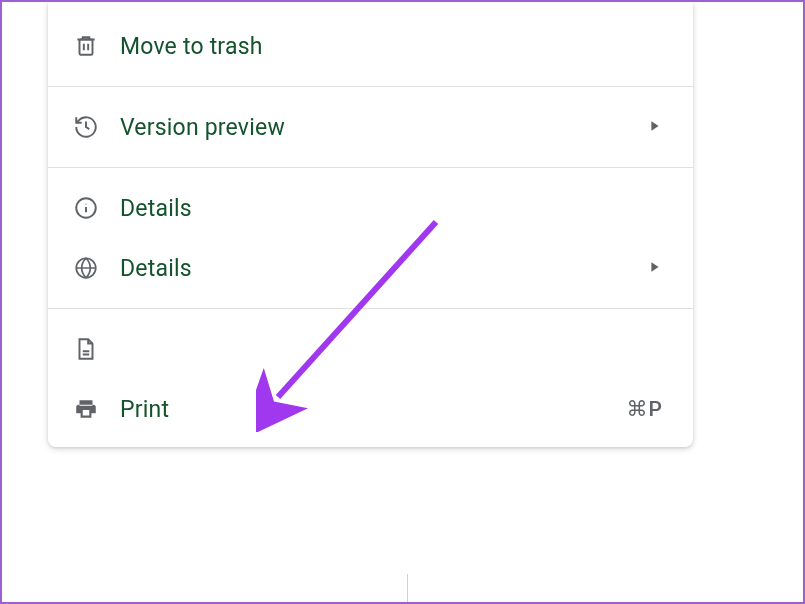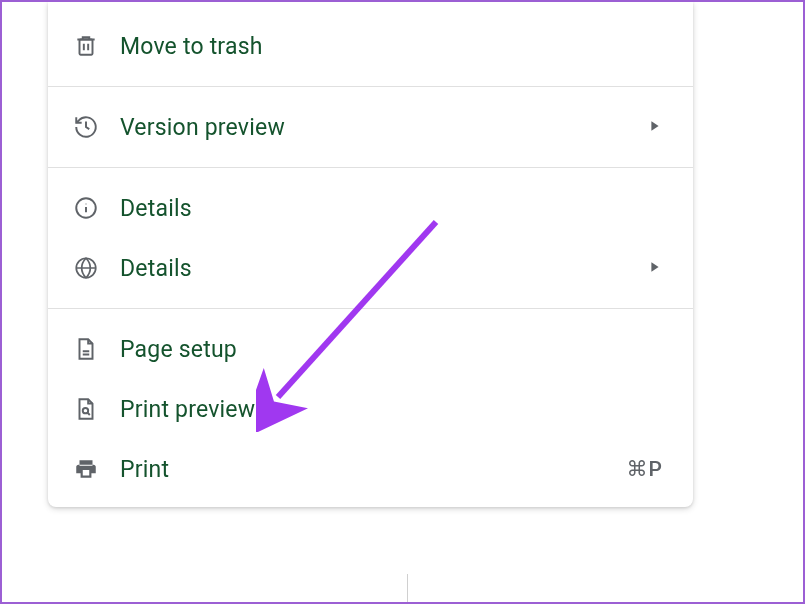--- a/index.html
+++ b/index.html
@@ -151,34 +151,22 @@
 
   <div class="divider"></div>
 
   <div class="menu-item">
     <span class="icon-wrap">
       <svg viewBox="0 0 24 24" fill="none" stroke="currentColor" stroke-width="1.8">
         <path d="M6 3h8l4 4v14H6z"></path>
         <path d="M14 3v4h4M9 14h6M9 17h6"></path>
       </svg>
     </span>
-    <span class="menu-label">Page setup</span>
   </div>
 
-  <div class="menu-item">
-    <span class="icon-wrap">
-      <svg viewBox="0 0 24 24" fill="none" stroke="currentColor" stroke-width="1.8">
-        <path d="M6 3h8l4 4v14H6z"></path>
-        <path d="M14 3v4h4"></path>
-        <circle cx="11.5" cy="13.5" r="2.5"></circle>
-        <path d="M13.5 15.5l2 2"></path>
-      </svg>
-    </span>
-    <span class="menu-label">Print preview</span>
-  </div>
 
   <div class="menu-item">
     <span class="icon-wrap">
       <svg viewBox="0 0 24 24" fill="currentColor">
         <path d="M19 8H5c-1.1 0-2 .9-2 2v6h4v4h10v-4h4v-6c0-1.1-.9-2-2-2zm-4 10H9v-5h6v5zm3-9H6V4h12v5z"></path>
       </svg>
     </span>
     <span class="menu-label">Print</span>
     <span class="shortcut">⌘P</span>
   </div>

